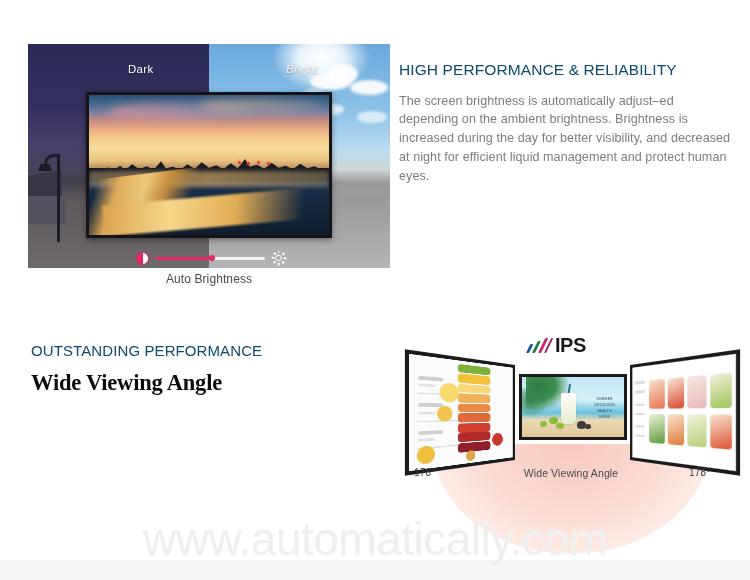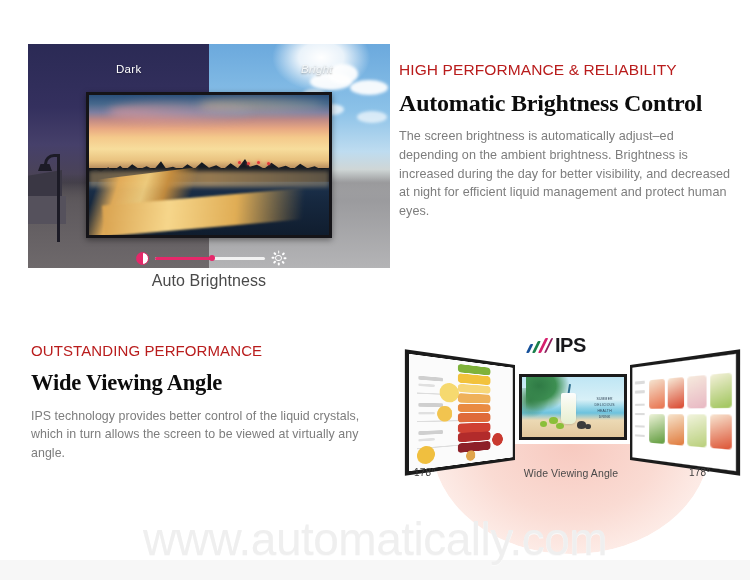--- a/index.html
+++ b/index.html
@@ -53,22 +53,22 @@
   .lamp-head{ position:absolute; left:10px; top:120px; width:14px; height:7px; background:#1c1b26;
     clip-path:polygon(0 100%,18% 0,82% 0,100% 100%); z-index:3;}
   .awning{ position:absolute; left:0; top:126px; width:34px; height:26px; background:#3a3744;
     clip-path:polygon(0 22%,100% 0,100% 100%,0 100%); z-index:2;}
   .boat{ position:absolute; left:0; top:152px; width:38px; height:28px; background:#55515c; z-index:2;}
 
   .hero-label{
     position:absolute; top:19px; color:#fff; font-size:11.5px;
     letter-spacing:.3px; text-shadow:0 1px 2px rgba(0,0,0,.35); z-index:5;
   }
-  .hero-label.dark-lbl{ left:88px; }
-  .hero-label.bright-lbl{ left:273px; color:#f2f6f8;font-style:italic; }
+  .hero-label.dark-lbl{ left:100px; }
+  .hero-label.bright-lbl{ left:258px; color:#f2f6f8;font-style:italic; }
 
   
   .tv{
     position:absolute; left:58px; top:48px; width:246px; height:146px;
     border:3px solid #151418; background:#0b1018; overflow:hidden; z-index:4;
     box-shadow:0 2px 6px rgba(0,0,0,.4);
   }
   .tv-sky{
     position:absolute; left:0; top:0; width:100%; height:52%;
     background:
@@ -124,27 +124,27 @@
   .track-fill{ position:absolute; left:0; top:0; height:100%; width:52%; background:#e5286a; border-radius:2px;}
   .track-knob{ position:absolute; left:52%; top:50%; transform:translate(-50%,-50%);
                width:6px;height:6px;border-radius:50%;background:#e5286a;}
   .ico-sun{ position:relative; width:15px;height:15px; flex:0 0 auto;}
   .ico-sun .core{ position:absolute; left:4.2px; top:4.2px; width:6.6px;height:6.6px;border-radius:50%;
                   border:1.6px solid #ffffff;}
   .ico-sun i{ position:absolute; left:50%; top:50%; width:1.6px;height:3px;background:#fff;border-radius:1px;}
 
   .hero-caption{
     position:absolute; left:28px; top:272px; width:362px; text-align:center;
-    font-size:16px; color:#4a4a4a; letter-spacing:.1px;
+    font-size:12px; color:#4a4a4a; letter-spacing:.1px;
   }
 
   
   .blk-right{ position:absolute; left:399px; top:60px; width:336px; }
   .eyebrow{
-    font-size:15.5px; color:#b91c1c; line-height:1.33; letter-spacing:.1px; font-weight:400;
+    font-size:15.5px; color:#0c4a6e; line-height:1.33; letter-spacing:.1px; font-weight:400;
   }
   .headline{
     font-family:"Liberation Serif", serif; font-weight:700;
     font-size:24px; color:#0c0c0c; margin-top:9px; letter-spacing:-.2px; line-height:1.1;
   }
   .body-copy{
     margin-top:11px; font-size:12.6px; line-height:1.49; color:#7d7d7d; letter-spacing:.05px;
   }
 
   
@@ -290,28 +290,26 @@
         <i style="transform:translate(-50%,-50%) rotate(270deg) translateY(-6px)"></i>
         <i style="transform:translate(-50%,-50%) rotate(315deg) translateY(-6px)"></i>
       </div>
     </div>
   </div>
 
   <div class="hero-caption">Auto Brightness</div>
 
   <div class="blk-right">
     <div class="eyebrow">HIGH PERFORMANCE &amp; RELIABILITY</div>
-    <div class="headline">Automatic Brightness Control</div>
     <div class="body-copy">The screen brightness is automatically adjust–ed depending on the ambient brightness. Brightness is increased during the day for better visibility, and decreased at night for efficient liquid management and protect human eyes.</div>
   </div>
 
   <div class="blk-left">
     <div class="eyebrow">OUTSTANDING PERFORMANCE</div>
     <div class="headline">Wide Viewing Angle</div>
-    <div class="body-copy">IPS technology provides better control of the liquid crystals, which in turn allows the screen to be viewed at virtually any angle.</div>
   </div>
 
   <div class="ips">
 
     <div class="ips-logo">
       <div class="ips-bars">
         <span></span>
           <span></span>
           <span></span>
           <span></span>

